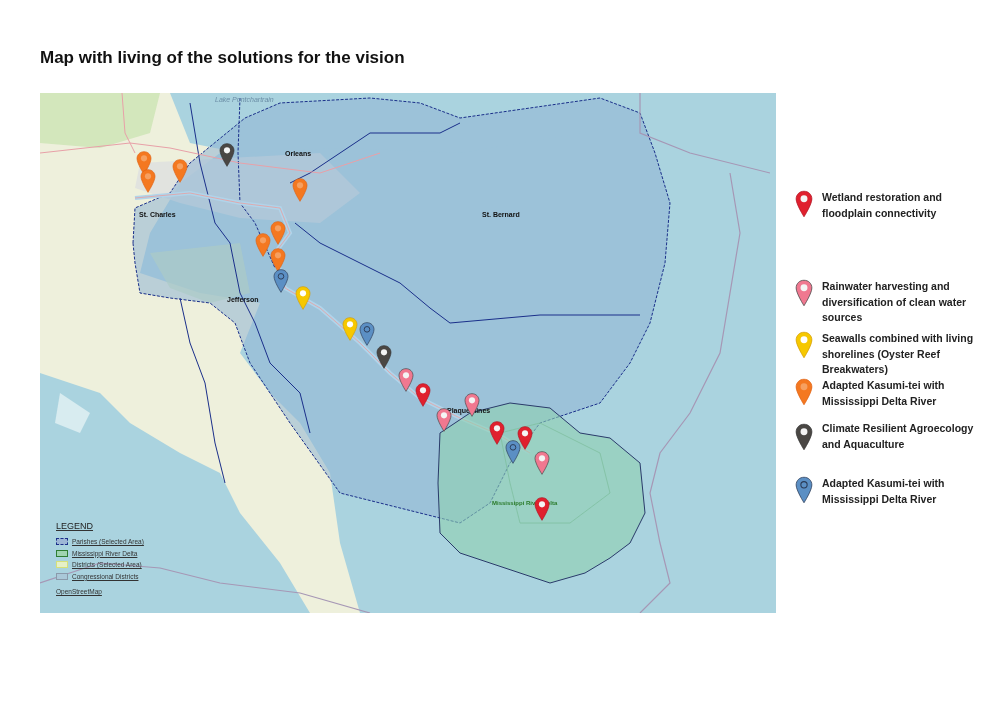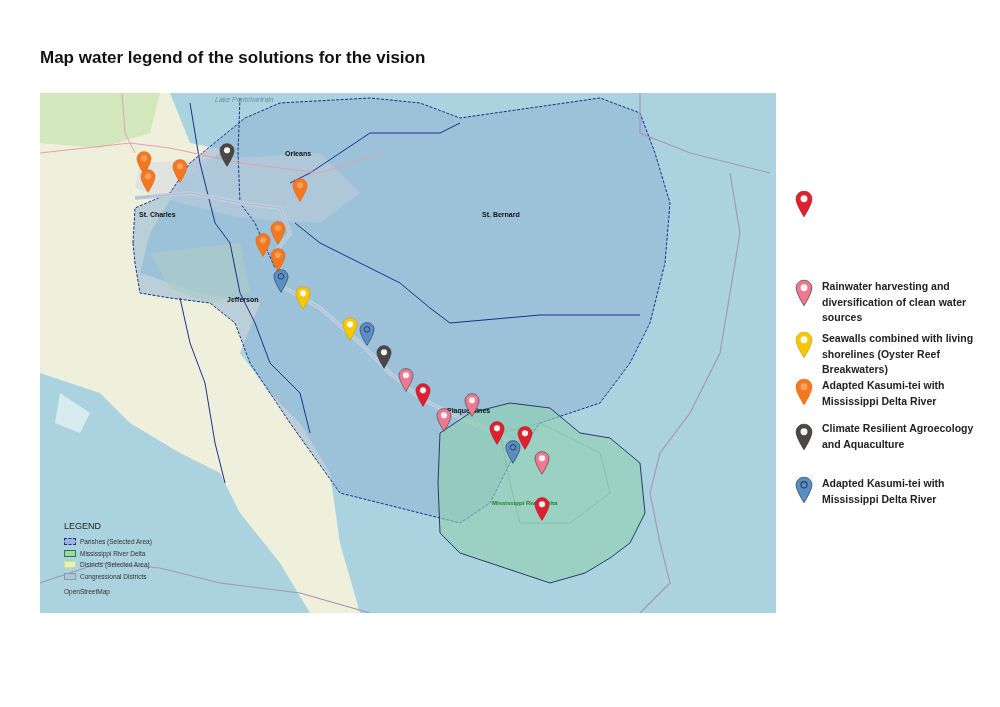--- a/index.html
+++ b/index.html
@@ -23,38 +23,38 @@
   .delta-label {
     position: absolute; font-size: 6px; font-weight: bold; color: #2a7a2a; white-space: nowrap;
   }
   .lake-label {
     position: absolute; font-size: 7px; color: #6b8ea6; font-style: italic; white-space: nowrap;
   }
   .pin { position: absolute; width: 16px; height: 24px; }
   .pin svg { width: 16px; height: 24px; display: block; }
 
   .map-legend {
-    position: absolute; left: 24px; top: 428px; width: 150px;
-    font-size: 6.5px; color: #333;
+    position: absolute; left: 16px; top: 428px; width: 150px;
+    font-size: 6.5px; color: #333; text-decoration: underline;
   }
   .map-legend .lg-title { font-size: 9px; color: #222; margin-bottom: 5px; }
   .map-legend .lg-row { display: flex; align-items: center; height: 11.5px; }
   .map-legend .sw { width: 12px; height: 7px; margin-right: 4px; box-sizing: border-box; }
   .map-legend .lg-src { margin-top: 6px; }
 
   .side-legend { position: absolute; left: 795px; top: 0; width: 200px; }
   .side-item { position: absolute; left: 0; display: flex; align-items: flex-start; }
   .side-item .pin-icon { width: 18px; height: 28px; margin-right: 9px; flex-shrink: 0; }
   .side-item .pin-icon svg { width: 18px; height: 28px; display:block; }
   .side-item .lbl { font-size: 10.5px; font-weight: bold; color: #222; line-height: 15.5px; width: 160px; }
 </style>
 </head>
 <body>
 
-<div class="page-title">Map water legend of the solutions for the vision</div>
+<div class="page-title">Map with living of the solutions for the vision</div>
 
 <div class="map-frame">
   <svg class="basemap" width="736" height="520" viewBox="0 0 736 520">
 
     <path d="M0,0 L260,0 L250,40 L180,60 L140,90 L110,140 L100,180 L160,200 L220,210 L200,260 L230,300 L260,330 L290,380 L300,450 L320,520 L0,520 Z" fill="#eef0dc"></path>
 
     <path d="M0,0 L120,0 L110,40 L60,55 L0,50 Z" fill="#cfe6b8" opacity="0.9"></path>
     <path d="M110,160 L200,150 L210,200 L170,210 L130,195 Z" fill="#cfe6b8" opacity="0.7"></path>
 
     <path d="M0,280 L60,300 L90,330 L140,360 L180,380 L200,420 L240,470 L270,520 L0,520 Z" fill="#aad3df"></path>
@@ -251,20 +251,21 @@
 </div>
 
 <div class="side-legend">
   <div class="side-item" style="top:190px;">
     <span class="pin-icon">
         <svg viewBox="0 0 24 36">
           <path d="M12 1 C5.9 1 1.5 5.6 1.5 11.3 C1.5 18.5 12 35 12 35 C12 35 22.5 18.5 22.5 11.3 C22.5 5.6 18.1 1 12 1 Z" fill="#e0202e" stroke="#b01020" stroke-width="1"></path>
           <circle cx="12" cy="11" r="4.6" fill="#f4f4f4"></circle>
         </svg>
       </span>
+    <span class="lbl">Wetland restoration and floodplain connectivity</span>
   </div>
   <div class="side-item" style="top:241px;margin-top:38px;">
     <span class="pin-icon">
         <svg viewBox="0 0 24 36">
           <path d="M12 1 C5.9 1 1.5 5.6 1.5 11.3 C1.5 18.5 12 35 12 35 C12 35 22.5 18.5 22.5 11.3 C22.5 5.6 18.1 1 12 1 Z" fill="#f07890" stroke="#444444" stroke-width="1"></path>
           <circle cx="12" cy="11" r="4.6" fill="#f4f4f4"></circle>
         </svg>
       </span>
     <span class="lbl">Rainwater harvesting and diversification of clean water sources</span>
   </div>

